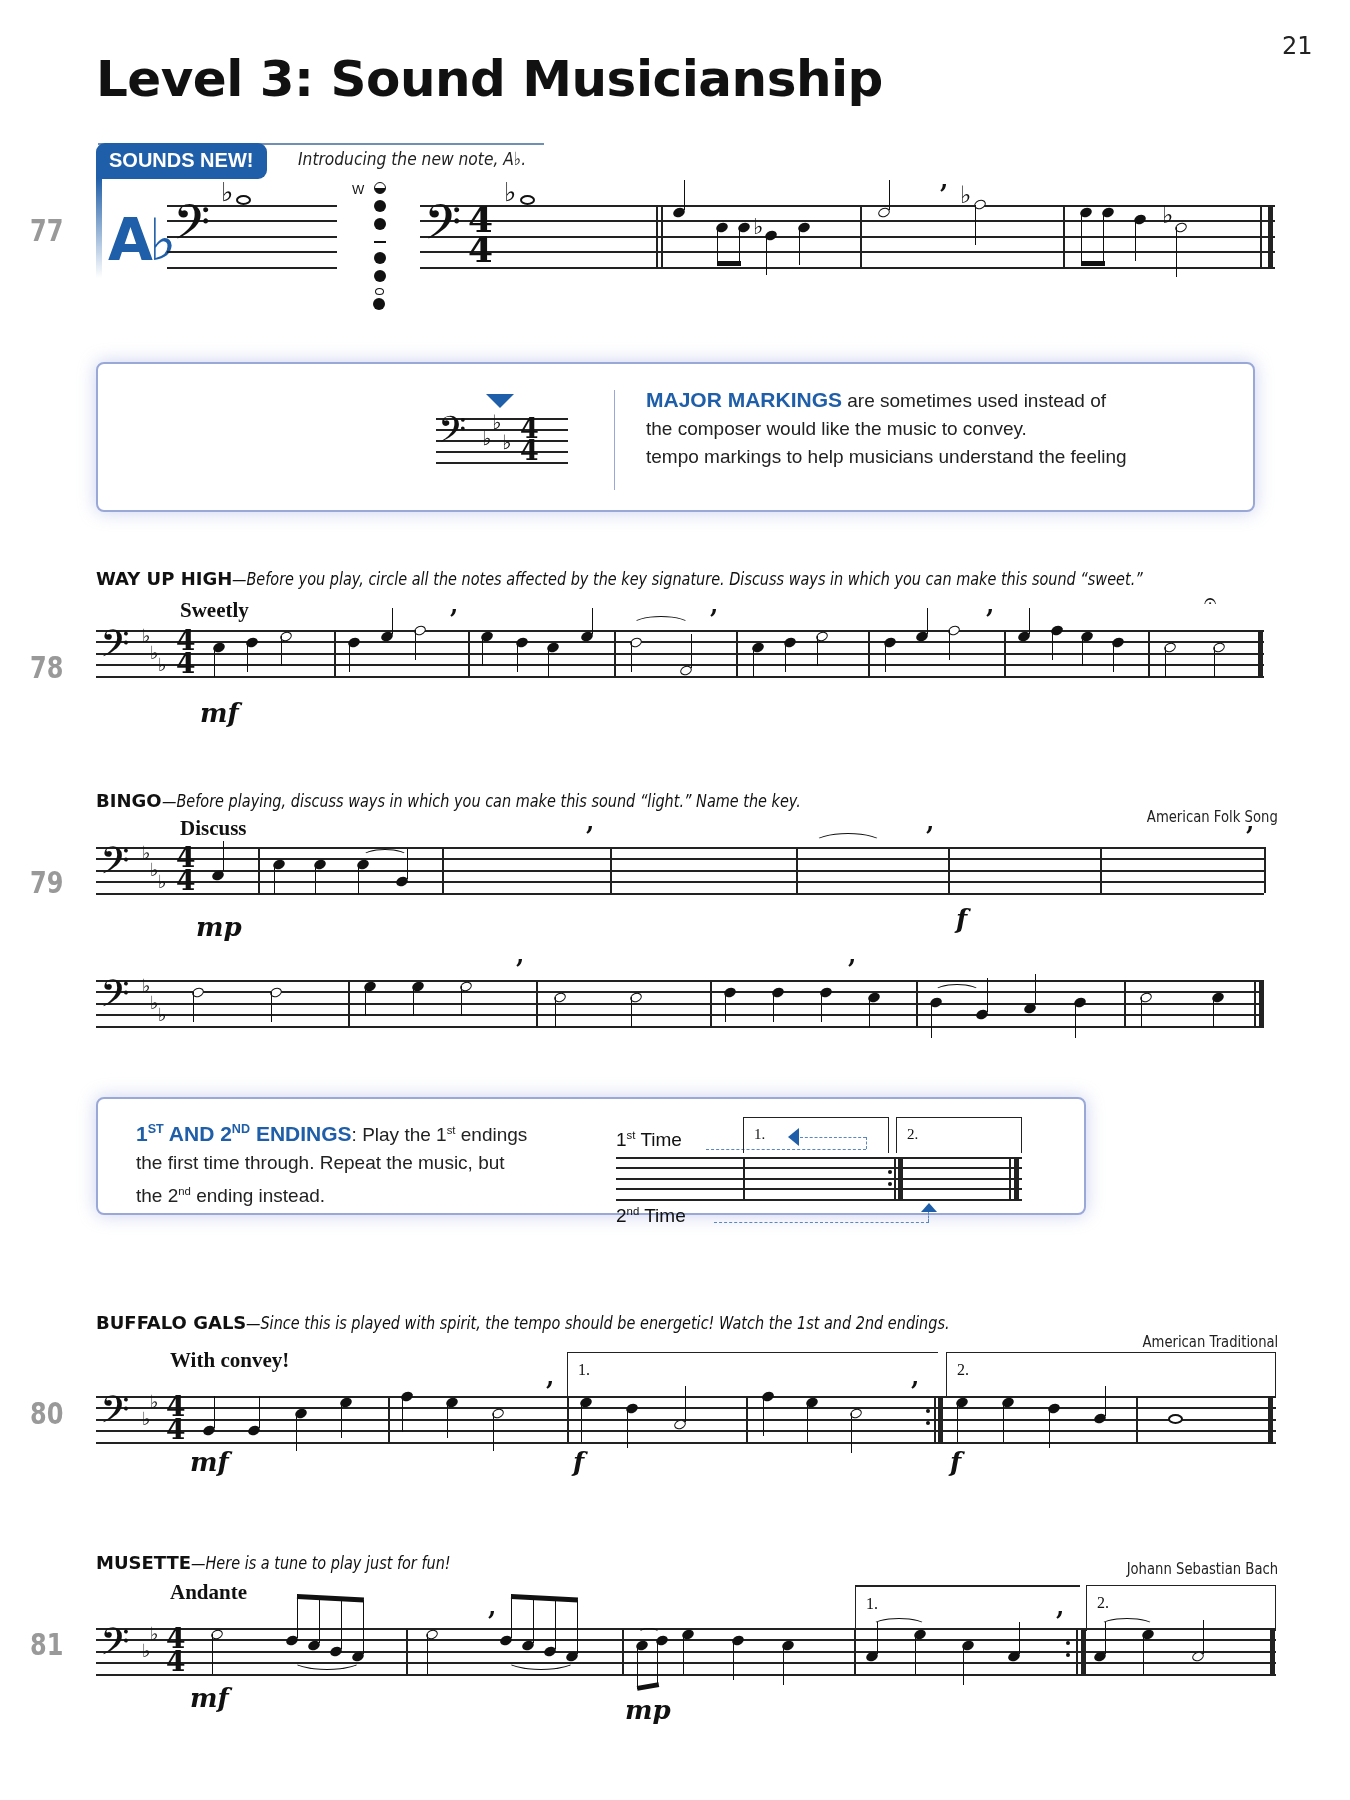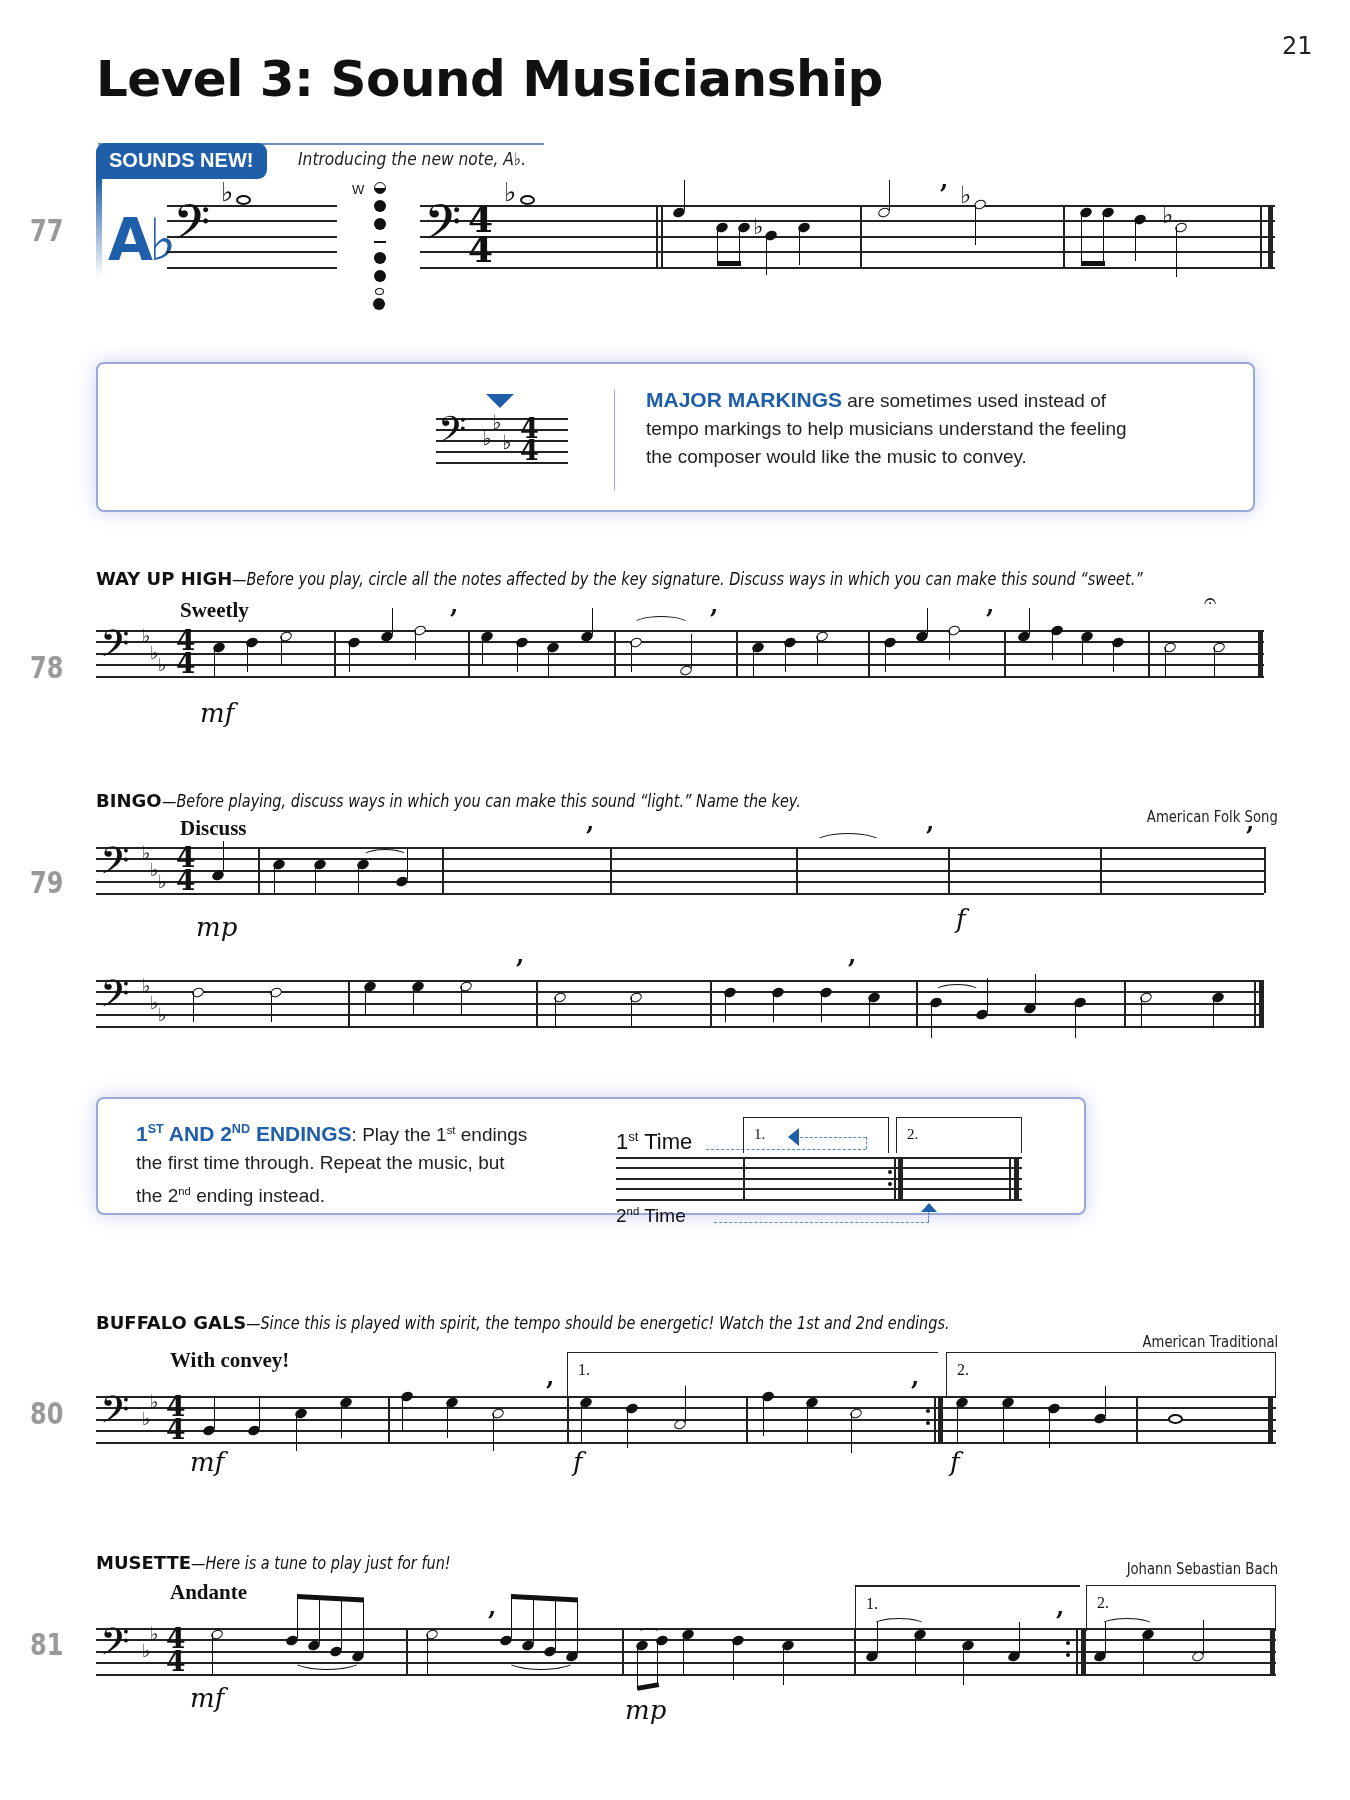--- a/index.html
+++ b/index.html
@@ -24,21 +24,21 @@
   .bar { position: absolute; width: 1.5px; background: #222; }
   .bar.thick { width: 5px; }
   .clef { position: absolute; font-family: "DejaVu Serif", serif; color: #111; line-height: 1; }
   .ts { position: absolute; font-family: "DejaVu Serif", serif; font-weight: 700; line-height: 0.82; text-align: center; }
   .flat { position: absolute; font-family: "DejaVu Serif", serif; line-height: 1; }
   .note { position: absolute; width: 12px; height: 9px; border-radius: 50%; background: #111; transform: rotate(-22deg); }
   .note.open { background: #fff; border: 1.8px solid #111; }
   .note.whole { width: 15px; height: 10px; transform: none; border-width: 2.5px; }
   .stem { position: absolute; width: 1.3px; background: #111; }
   .breath { position: absolute; font-size: 24px; font-weight: 700; font-family: "DejaVu Serif", serif; }
-  .dyn { position: absolute; font-family: "DejaVu Serif", serif; font-style: italic; font-weight: 400; font-size: 26px; }
+  .dyn { position: absolute; font-family: "DejaVu Serif", serif; font-style: italic; font-weight: 700; font-size: 26px; }
   .tempo { position: absolute; font-family: "Liberation Serif", serif; font-weight: 700; font-size: 21px; }
   .composer { position: absolute; font-size: 15px; color: #222; font-family: "DejaVu Sans", sans-serif; transform: scaleX(0.88); transform-origin: right; }
   .ex-head { position: absolute; font-size: 18px; font-family: "DejaVu Sans", sans-serif; }
   .ex-head b { font-weight: 900; font-size: 18px; }
   .ex-head i { transform: scaleX(0.85); display: inline-block; transform-origin: left; color: #111; }
   .ending { position: absolute; border-top: 1.5px solid #222; border-left: 1.5px solid #222; height: 34px; font-family: "Liberation Serif", serif; font-size: 16px; padding: 8px 0 0 10px; }
   .ending.closed { border-right: 1.5px solid #222; }
   .slur { position: absolute; border: 1.5px solid #111; border-color: #111 transparent transparent transparent; border-radius: 50% 50% 0 0; }
   .slur.under { border-color: transparent transparent #111 transparent; border-radius: 0 0 50% 50%; }
   .beam { position: absolute; height: 5px; background: #111; }
@@ -150,22 +150,22 @@
       <div class="l" style="top:44px"></div>
     <span class="clef" style="left:2px; top:-6px; font-size:44px;">𝄢</span>
     <span class="flat" style="left:46px; top:10px; font-size:20px;">♭</span>
     <span class="flat" style="left:56px; top:-6px; font-size:20px;">♭</span>
     <span class="flat" style="left:66px; top:14px; font-size:20px;">♭</span>
     <div class="ts" style="left:84px; top:0px; font-size:27px;">4<br>4</div>
   </div>
   <div class="divider" style="left:516px; top:26px; height:100px;"></div>
   <div class="box-text" style="left:548px; top:22px; width:580px;">
     <div><span class="blue" style="font-size:21px;">MAJOR MARKINGS</span><span> are sometimes used instead of</span></div>
+    <div>the composer would like the music to convey.</div>
     <div>tempo markings to help musicians understand the feeling</div>
-    <div>the composer would like the music to convey.</div>
   </div>
 </div>
 
 <div class="ex-head" style="left:96px; top:568px;"><b>WAY UP HIGH</b><i style="font-size:17px;">—Before you play, circle all the notes affected by the key signature. Discuss ways in which you can make this sound “sweet.”</i></div>
 <div class="tempo" style="left:180px; top:598px;">Sweetly</div>
 <div class="abs line-num" style="top:650px">78</div>
 <div class="staff" style="left:96px; top:630px; width:1168px; height:46px;">
   <div class="l" style="top:0"></div>
     <div class="l" style="top:11px"></div>
     <div class="l" style="top:23px"></div>
@@ -338,21 +338,21 @@
   <div class="bar thick" style="left:1163px; top:0; height:46px;"></div>
 </div>
 
 <div class="info-box" style="left:96px; top:1097px; width:990px; height:118px;">
   <div class="box-text" style="left:38px; top:16px; width:470px; font-size:19px; line-height:28px;">
     <div><span class="blue" style="font-size:21px;">1<sup>ST</sup> AND 2<sup>ND</sup> ENDINGS</span><span>: Play the 1</span><sup>st</sup><span> endings</span></div>
     <div>the first time through. Repeat the music, but</div>
     <div><span>the 2</span><sup>nd</sup><span> ending instead.</span></div>
   </div>
 
-  <div class="abs" style="left:518px; top:30px; font-size:22px;"><span>1</span><sup>st</sup><span> Time</span></div>
+  <div class="abs" style="left:518px; top:30px; font-size:19px;"><span>1</span><sup>st</sup><span> Time</span></div>
   <div class="dash-h" style="left:608px; top:50px; width:160px;"></div>
   <div class="dash-v" style="left:768px; top:38px; height:12px;"></div>
   <div class="dash-h" style="left:702px; top:38px; width:66px;"></div>
   <div class="tri-left" style="left:690px; top:29px;"></div>
   <div class="ending closed" style="left:645px; top:18px; width:146px; height:36px; font-size:15px;">1.</div>
   <div class="ending" style="left:798px; top:18px; width:126px; height:36px; border-right:1.5px solid #222; font-size:15px;">2.</div>
   <div class="staff" style="left:518px; top:58px; width:406px; height:42px;">
     <div class="l" style="top:0"></div>
       <div class="l" style="top:10px"></div>
       <div class="l" style="top:21px"></div>

